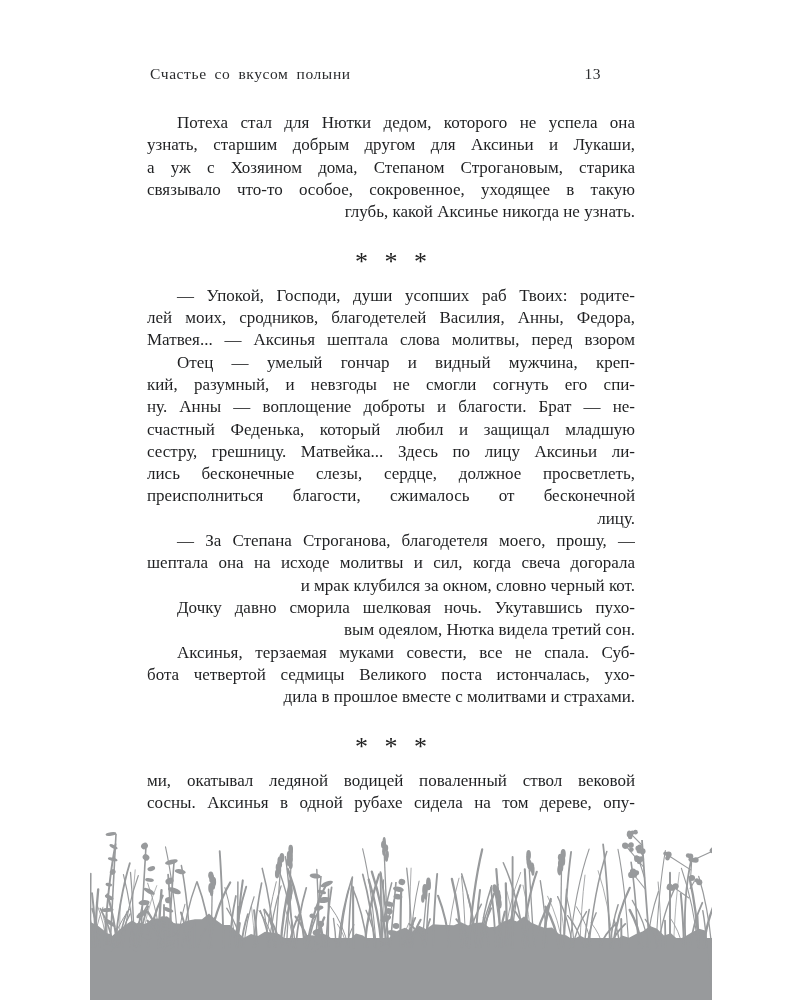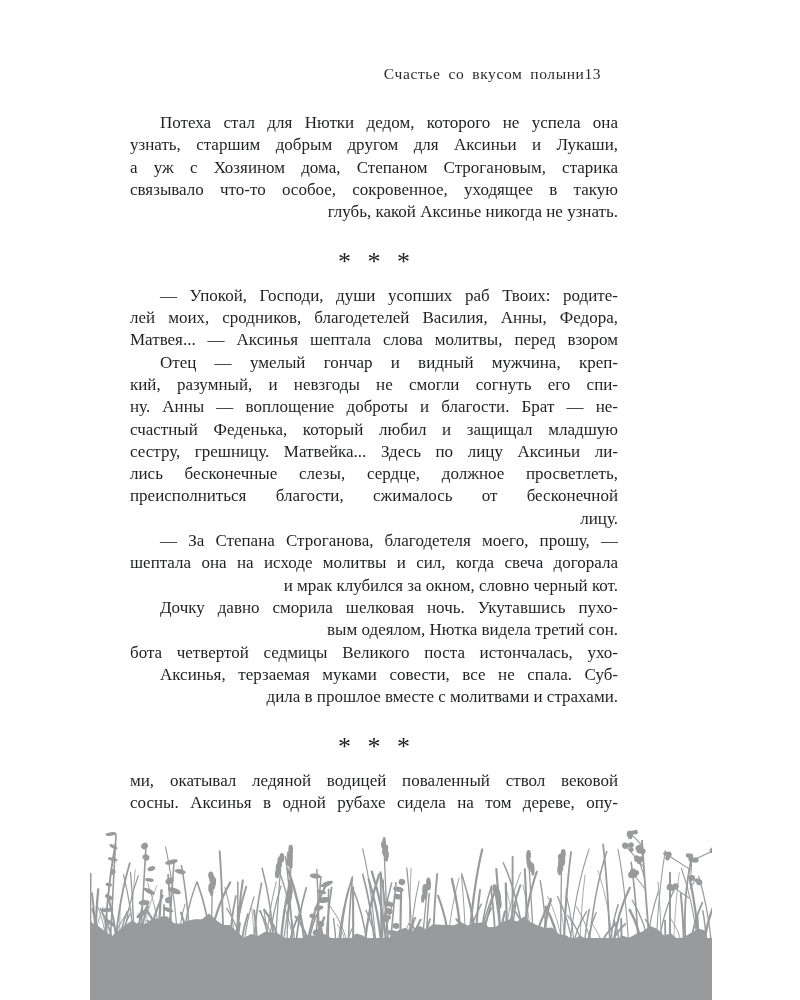--- a/index.html
+++ b/index.html
@@ -7,28 +7,28 @@
     position:relative;
     width:800px;height:1000px;
     background:#ffffff;
     overflow:hidden;
     font-family:"Liberation Serif","DejaVu Serif",serif;
     color:#232426;
   }
   
   #running-header{
     position:absolute;left:143px;top:63px;width:488px;height:22px;
-    display:flex;justify-content:flex-end;align-items:baseline;
+    display:flex;justify-content:space-between;align-items:baseline;
     font-size:15.5px;line-height:22px;color:#2b2c2e;
   }
   #running-title{margin-left:7px;letter-spacing:0.6px;word-spacing:3.5px;}
   #page-number{margin-right:30px;letter-spacing:0.5px;}
   
   #text-block{
-    position:absolute;left:130px;top:112px;width:488px;
+    position:absolute;left:147px;top:112px;width:488px;
     font-size:17px;line-height:22.3px;color:#1f2022;
   }
   .para{margin:0;}
   .line{
     text-align:justify;
     height:22.3px;overflow:hidden;
     white-space:normal;
   }
   .line::after{content:"";display:inline-block;width:100%;height:0;}
   .line.first{text-indent:30px;}
@@ -85,22 +85,22 @@
       <div class="para">
         <div class="line first">— За Степана Строганова, благодетеля моего, прошу, —</div>
         <div class="line">шептала она на исходе молитвы и сил, когда свеча догорала</div>
         <div class="line last">и мрак клубился за окном, словно черный кот.</div>
       </div>
       <div class="para">
         <div class="line first">Дочку давно сморила шелковая ночь. Укутавшись пухо-</div>
         <div class="line last">вым одеялом, Нютка видела третий сон.</div>
       </div>
       <div class="para">
+        <div class="line first">Аксинья, терзаемая муками совести, все не спала. Суб-</div>
         <div class="line">бота четвертой седмицы Великого поста истончалась, ухо-</div>
-        <div class="line first">Аксинья, терзаемая муками совести, все не спала. Суб-</div>
         <div class="line last">дила в прошлое вместе с молитвами и страхами.</div>
       </div>
       <div class="divider">* * *</div>
       <div class="para">
         <div class="line">ми, окатывал ледяной водицей поваленный ствол вековой</div>
         <div class="line">сосны. Аксинья в одной рубахе сидела на том дереве, опу-</div>
       </div>
     </div>
 
   <div id="meadow">

